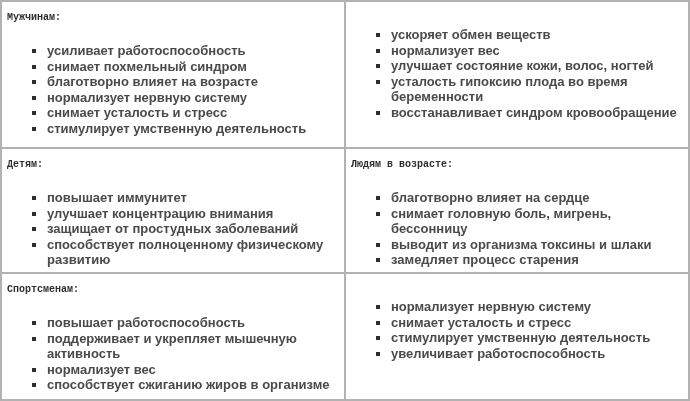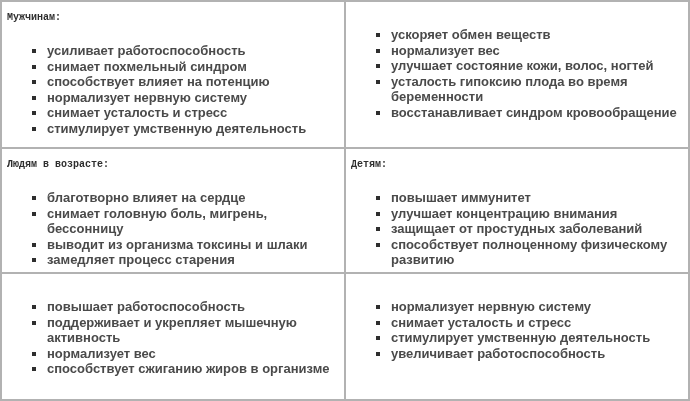--- a/index.html
+++ b/index.html
@@ -50,58 +50,59 @@
 </head>
 <body>
 
 <div class="benefits-table">
 
   <section class="cell">
     <h3>Мужчинам:</h3>
     <ul>
       <li>усиливает работоспособность</li>
       <li>снимает похмельный синдром</li>
-      <li>способствует влияет на потенцию</li>
+      <li>благотворно влияет на возрасте</li>
       <li>нормализует нервную систему</li>
       <li>снимает усталость и стресс</li>
       <li>стимулирует умственную деятельность</li>
     </ul>
   </section>
 
   <section class="cell">
     <ul>
       <li>ускоряет обмен веществ</li>
       <li>нормализует вес</li>
       <li>улучшает состояние кожи, волос, ногтей</li>
       <li>усталость гипоксию плода во время беременности</li>
       <li>восстанавливает синдром кровообращение</li>
     </ul>
   </section>
 
   <section class="cell">
+    <h3>Детям:</h3>
+    <ul>
+      <li>повышает иммунитет</li>
+      <li>улучшает концентрацию внимания</li>
+      <li>защищает от простудных заболеваний</li>
+      <li>способствует полноценному физическому развитию</li>
+    </ul>
+  </section>
+
+  <section class="cell">
     <h3>Людям в возрасте:</h3>
     <ul>
       <li>благотворно влияет на сердце</li>
       <li>снимает головную боль, мигрень, бессонницу</li>
       <li>выводит из организма токсины и шлаки</li>
       <li>замедляет процесс старения</li>
     </ul>
   </section>
 
   <section class="cell">
-    <h3>Детям:</h3>
-    <ul>
-      <li>повышает иммунитет</li>
-      <li>улучшает концентрацию внимания</li>
-      <li>защищает от простудных заболеваний</li>
-      <li>способствует полноценному физическому развитию</li>
-    </ul>
-  </section>
-
-  <section class="cell">
+    <h3>Спортсменам:</h3>
     <ul>
       <li>повышает работоспособность</li>
       <li>поддерживает и укрепляет мышечную активность</li>
       <li>нормализует вес</li>
       <li>способствует сжиганию жиров в организме</li>
     </ul>
   </section>
 
   <section class="cell">
     <ul>

